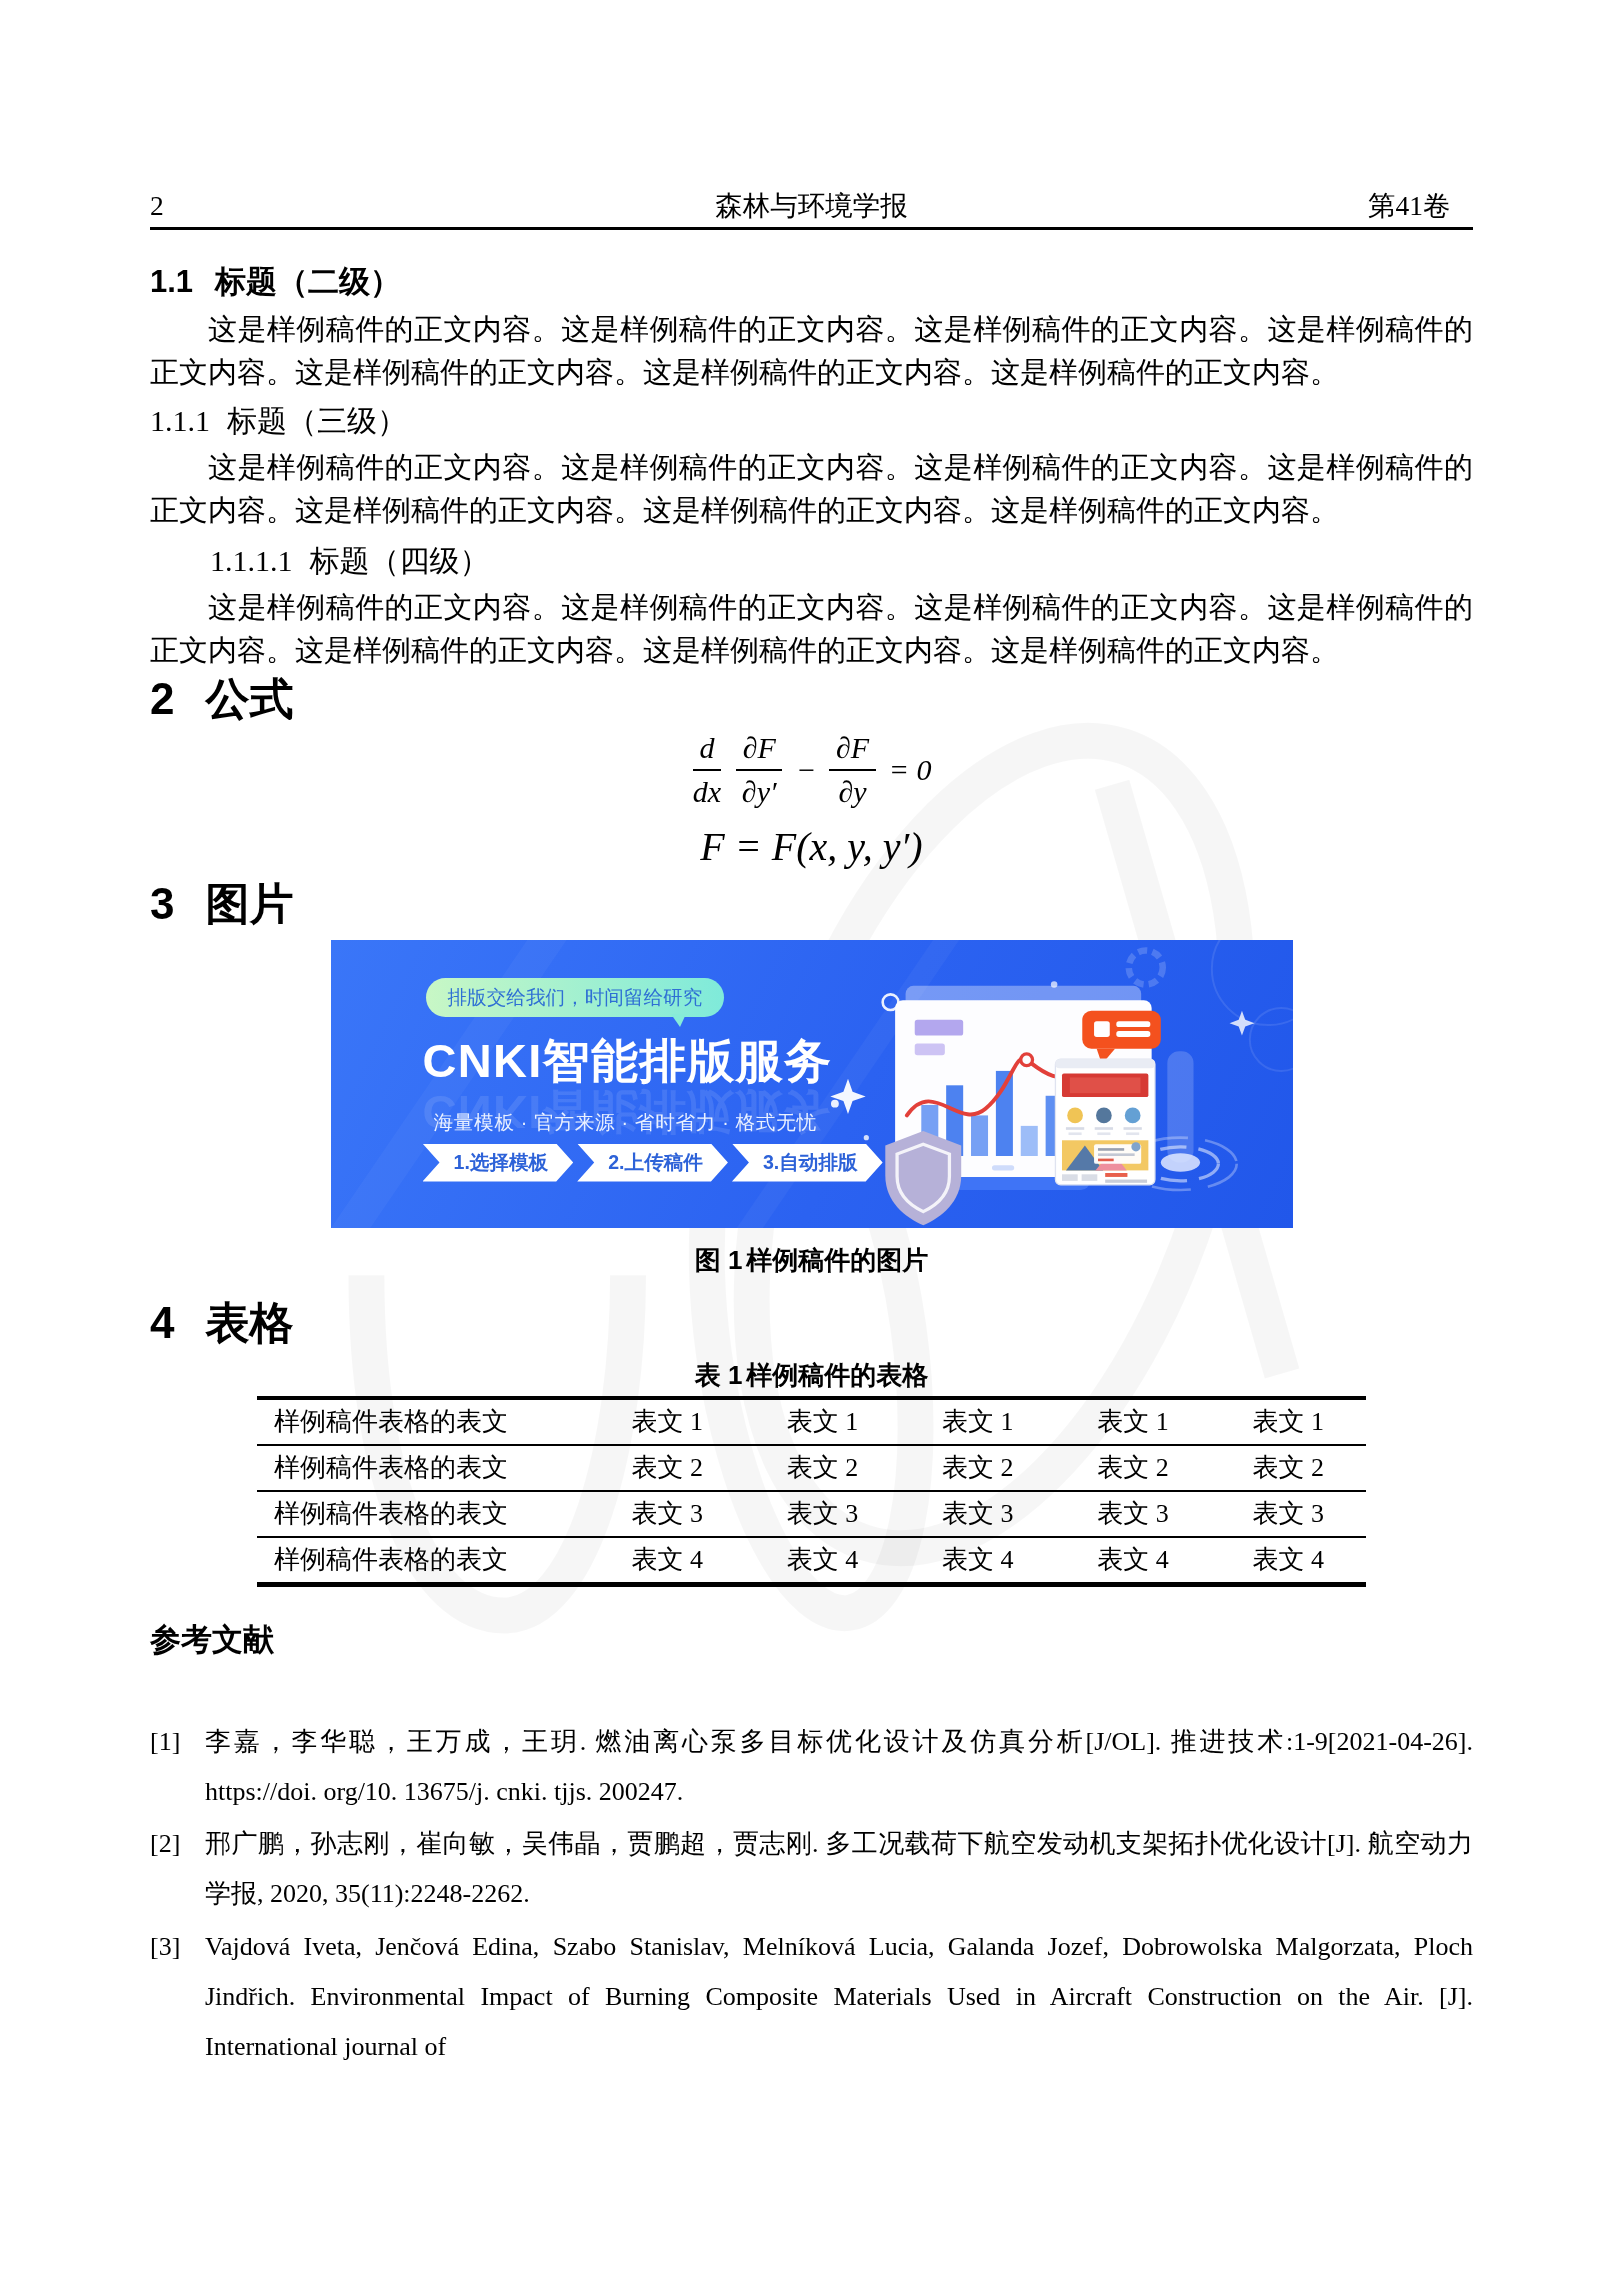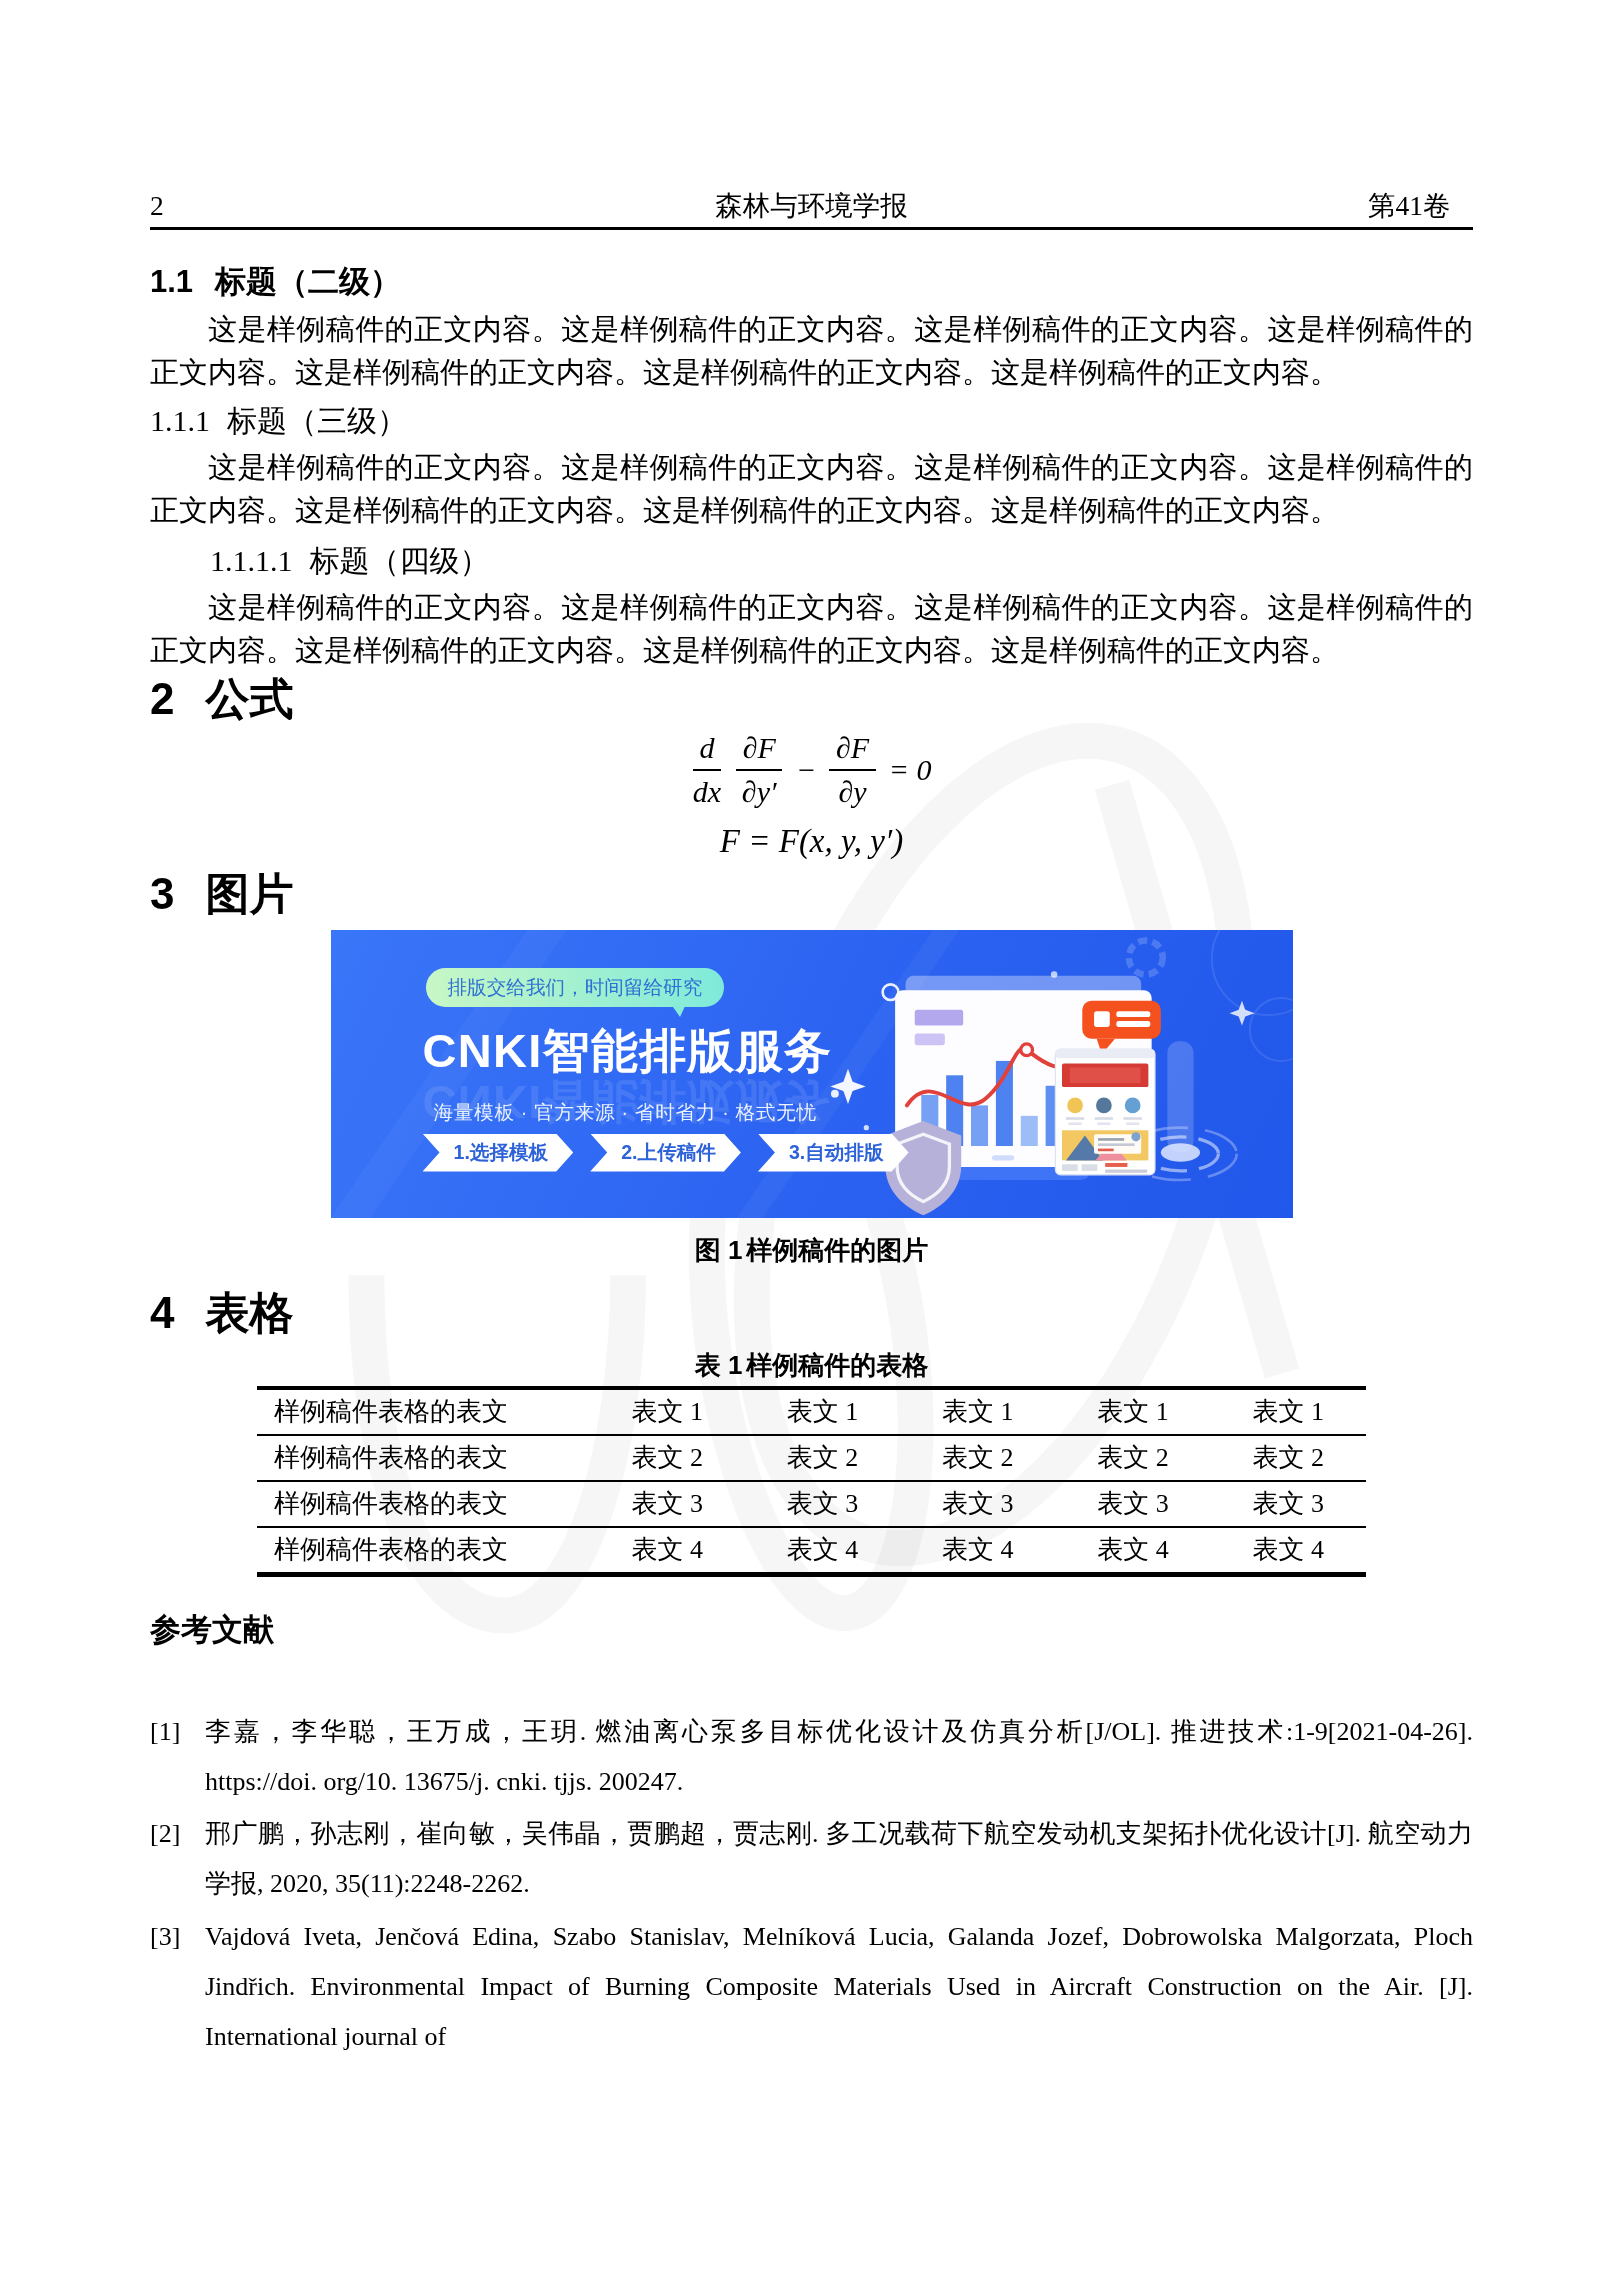--- a/index.html
+++ b/index.html
@@ -45,21 +45,21 @@
   .m-wide{width:69px;}
   .m-narrow{width:49px;}
 
   
   .formula-block{margin-top:10.5px;text-align:center;}
   .formula-line{display:flex;justify-content:center;align-items:center;font-size:30px;font-style:italic;}
   .frac{display:inline-flex;flex-direction:column;align-items:center;margin:0 3.9px;}
   .frac .fnum{display:block;padding:1.3px 6.5px 3.9px 6.5px;border-bottom:2.6px solid #000;}
   .frac .fden{display:block;padding:3.9px 6.5px 1.3px 6.5px;}
   .fop{margin:0 9.2px;}
-  .formula-second{margin-top:13px;font-size:33px;font-style:italic;}
+  .formula-second{margin-top:13px;font-size:40px;font-style:italic;}
 
   
   .banner{
     position:relative;margin:15.7px auto 0 auto;width:962px;height:288px;
     background:linear-gradient(115deg,#3a76f8 0%,#2b62f1 55%,#2157ea 100%);
     overflow:hidden;
   }
   .banner svg{position:absolute;left:0;top:0;}
   .banner-bubble{
     position:absolute;left:95px;top:38px;height:39px;
@@ -82,21 +82,21 @@
     position:absolute;left:92px;top:147px;
     font-family:"Liberation Sans","DejaVu Sans",sans-serif;
     font-weight:bold;font-size:47px;line-height:50px;color:#ffffff;letter-spacing:1.3px;
     transform:scaleY(-1);opacity:0.10;
   }
   .banner-subtitle{
     position:absolute;left:103px;top:169px;
     font-family:"Liberation Sans","DejaVu Sans",sans-serif;
     font-size:19.6px;color:#eaf1ff;letter-spacing:0.7px;
   }
-  .banner-steps{position:absolute;left:92px;top:204px;display:flex;gap:17px;}
+  .banner-steps{position:absolute;left:92px;top:204px;display:flex;gap:4px;}
   .step-chevron{
     background:#ffffff;height:38px;display:flex;align-items:center;
     padding:0 25px 0 31px;
     font-family:"Liberation Sans","DejaVu Sans",sans-serif;
     font-weight:bold;font-size:19.6px;color:#2d62d8;
     clip-path:polygon(0 0, calc(100% - 17px) 0, 100% 50%, calc(100% - 17px) 100%, 0 100%, 17px 50%);
   }
 
   .figcap,.tabcap{
     margin-top:17px;text-align:center;

